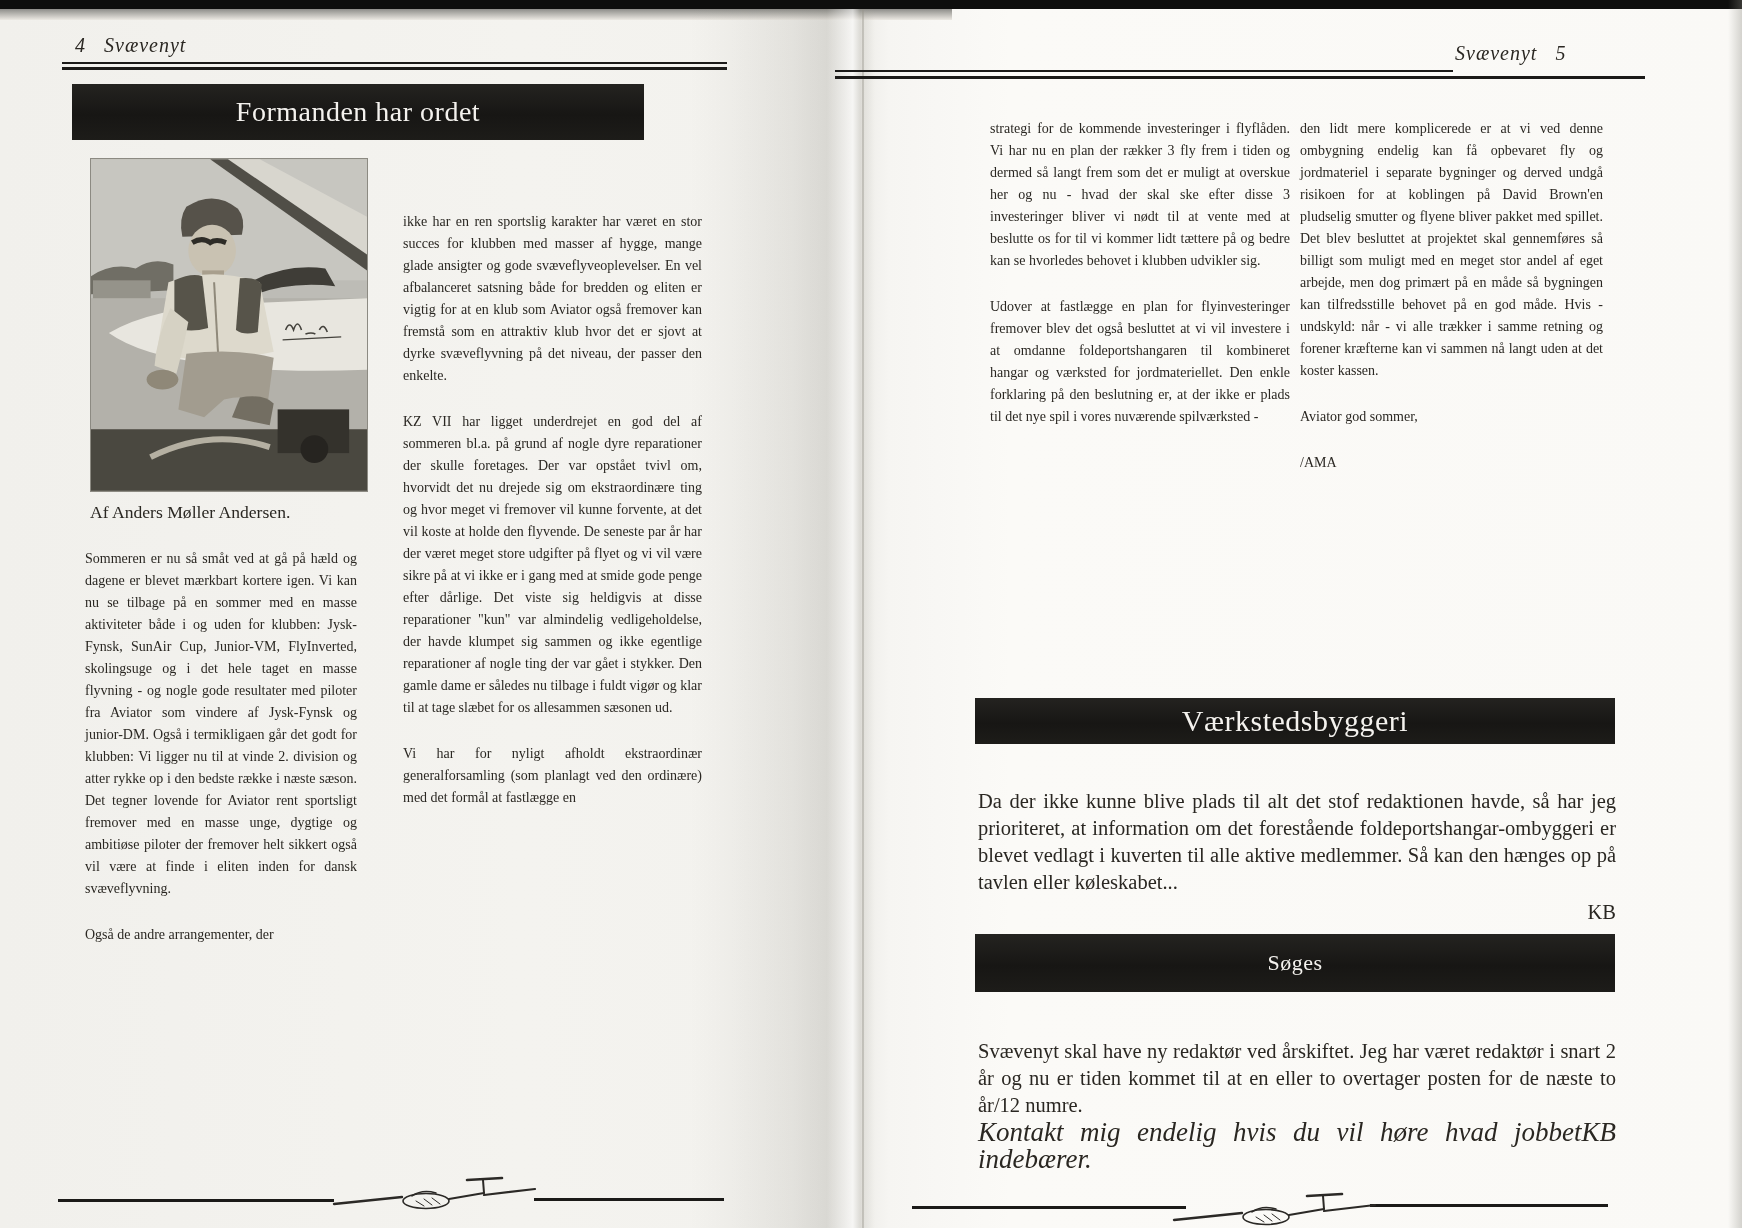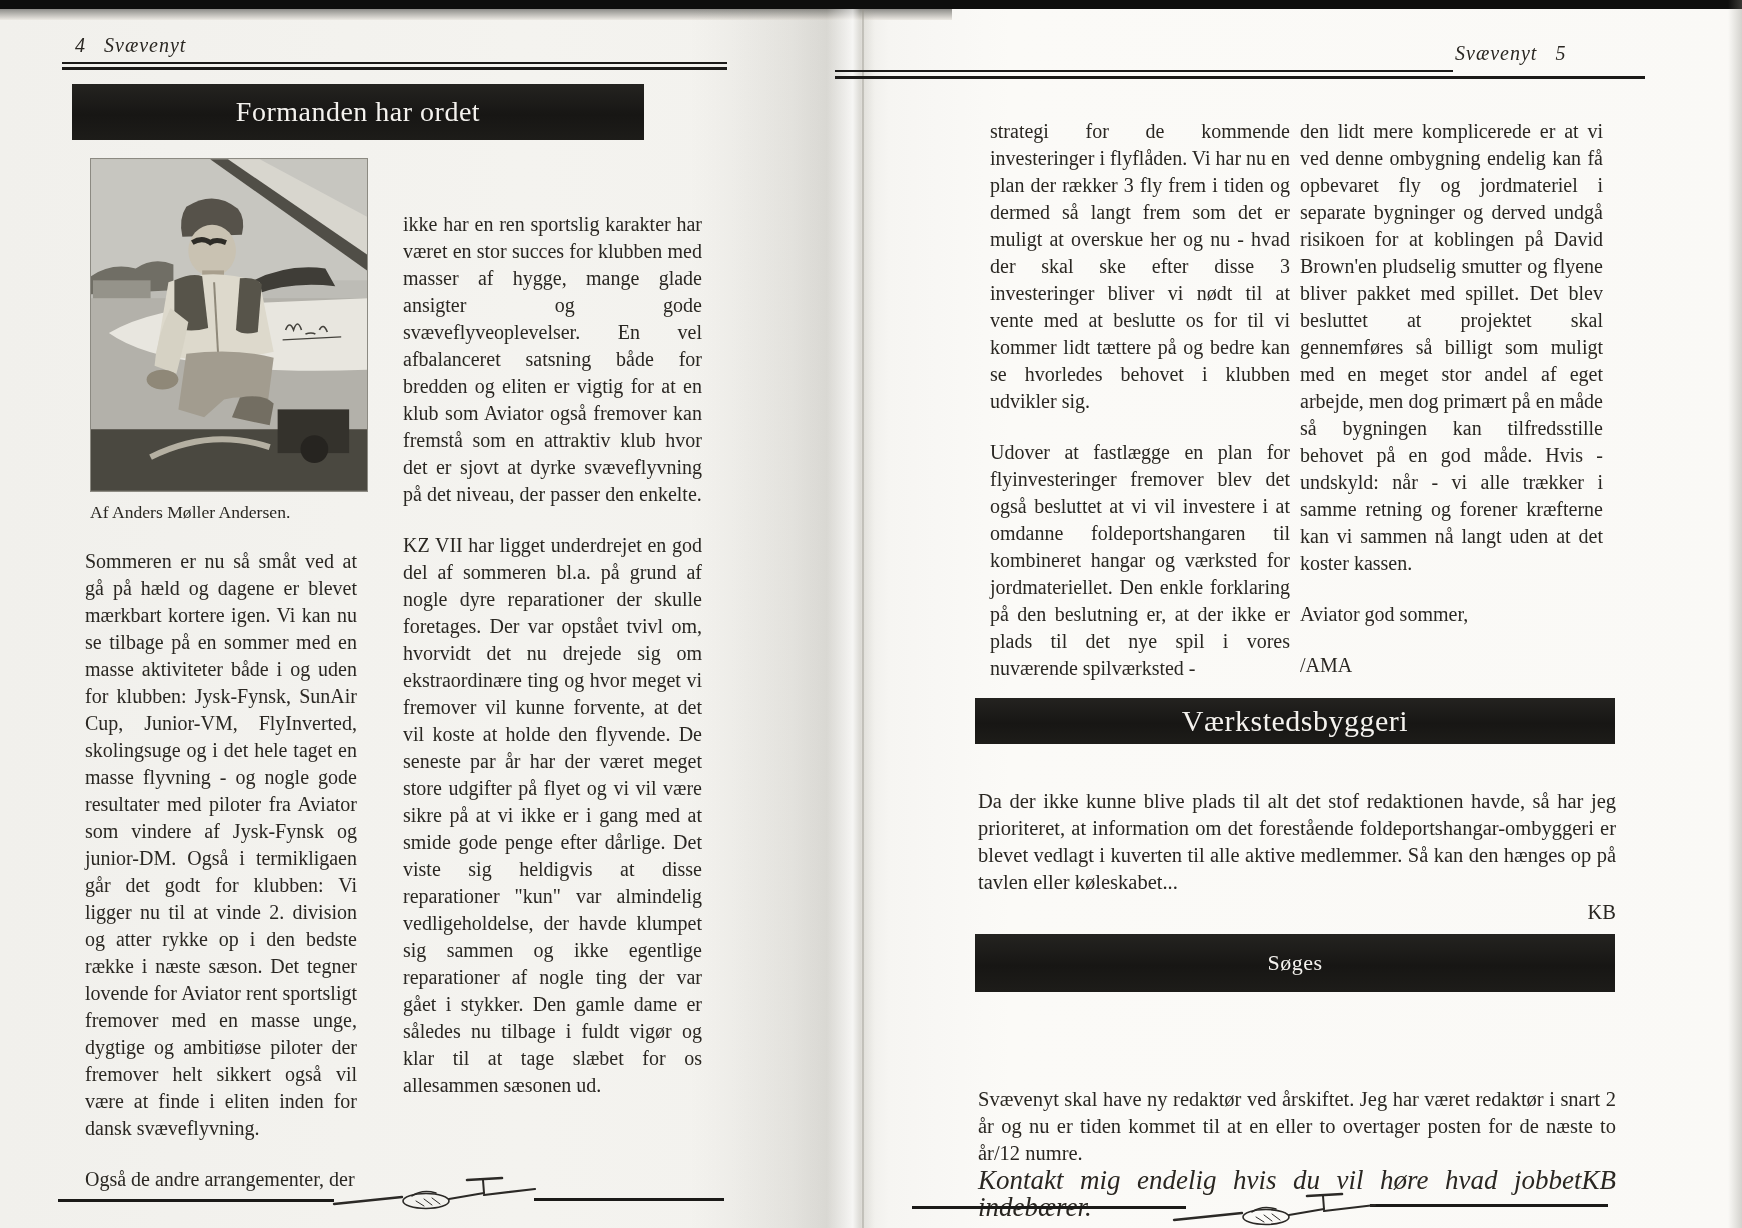--- a/index.html
+++ b/index.html
@@ -26,21 +26,21 @@
 
   
   .banner{
     background:linear-gradient(180deg,#242320,#171614 55%,#1d1c19);
     color:#f4f2ee;text-align:center;
     display:flex;align-items:center;justify-content:center;
   }
   .banner span{font-size:28px;letter-spacing:0.5px;}
 
   
-  .col{font-size:20px;line-height:27px;text-align:justify;}
+  .col{font-size:14px;line-height:22px;text-align:justify;}
   .col p{margin:0 0 24px 0;}
   .sec-body{font-size:20.5px;line-height:27px;text-align:justify;}
   .sec-body p{margin:0;}
   .sig-line{text-align:right;font-size:20.5px;margin-top:3px;}
   .kontakt-row{display:flex;justify-content:flex-end;font-size:27px;line-height:27px;font-style:italic;}
 
   .caption{font-size:17.6px;}
 
   .photo{
     background:#bdbcb6;border:1px solid #8c8a82;box-sizing:border-box;overflow:hidden;
@@ -113,20 +113,21 @@
     <div class="abs caption" style="left:90px;top:502px;">Af Anders Møller Andersen.</div>
 
     <div class="abs col" style="left:85px;top:548px;width:272px;">
       <p>Sommeren er nu så småt ved at gå på hæld og dagene er blevet mærkbart kortere igen. Vi kan nu se tilbage på en sommer med en masse aktiviteter både i og uden for klubben: Jysk-Fynsk, SunAir Cup, Junior-VM, FlyInverted, skolingsuge og i det hele taget en masse flyvning - og nogle gode resultater med piloter fra Aviator som vindere af Jysk-Fynsk og junior-DM. Også i termikligaen går det godt for klubben: Vi ligger nu til at vinde 2. division og atter rykke op i den bedste række i næste sæson. Det tegner lovende for Aviator rent sportsligt fremover med en masse unge, dygtige og ambitiøse piloter der fremover helt sikkert også vil være at finde i eliten inden for dansk svæveflyvning.</p>
       <p>Også de andre arrangementer, der</p>
     </div>
 
     <div class="abs col" style="left:403px;top:166px;width:299px;margin-top:45px;">
       <p>ikke har en ren sportslig karakter har været en stor succes for klubben med masser af hygge, mange glade ansigter og gode svæveflyveoplevelser. En vel afbalanceret satsning både for bredden og eliten er vigtig for at en klub som Aviator også fremover kan fremstå som en attraktiv klub hvor det er sjovt at dyrke svæveflyvning på det niveau, der passer den enkelte.</p>
       <p>KZ VII har ligget underdrejet en god del af sommeren bl.a. på grund af nogle dyre reparationer der skulle foretages. Der var opstået tvivl om, hvorvidt det nu drejede sig om ekstraordinære ting og hvor meget vi fremover vil kunne forvente, at det vil koste at holde den flyvende. De seneste par år har der været meget store udgifter på flyet og vi vil være sikre på at vi ikke er i gang med at smide gode penge efter dårlige. Det viste sig heldigvis at disse reparationer "kun" var almindelig vedligeholdelse, der havde klumpet sig sammen og ikke egentlige reparationer af nogle ting der var gået i stykker. Den gamle dame er således nu tilbage i fuldt vigør og klar til at tage slæbet for os allesammen sæsonen ud.</p>
+      <p>Vi har for nyligt afholdt ekstraordinær generalforsamling (som planlagt ved den ordinære) med det formål at fastlægge en</p>
     </div>
 
     <div class="abs rule" style="left:58px;top:1199px;width:276px;height:3px;"></div>
     <div class="abs rule" style="left:534px;top:1198px;width:190px;height:3px;"></div>
     <div class="abs glider-icon" style="left:332px;top:1174px;">
       <svg width="205" height="50" viewBox="0 0 205 50" xmlns="http://www.w3.org/2000/svg">
         <g stroke="#2b2926" fill="none" stroke-linecap="round">
           <path d="M2,30 L70,23" stroke-width="2.4"></path>
           <ellipse cx="94" cy="27" rx="23" ry="7.5" stroke-width="1.6"></ellipse>
           <path d="M80,22 q10,-7 24,-3" stroke-width="1.4"></path>
@@ -165,21 +166,21 @@
       <span style="font-size:30px;">Værkstedsbyggeri</span>
     </div>
     <div class="abs sec-body" style="left:978px;top:788px;width:638px;">
       <p>Da der ikke kunne blive plads til alt det stof redaktionen havde, så har jeg prioriteret, at information om det forestående foldeportshangar-ombyggeri er blevet vedlagt i kuverten til alle aktive medlemmer. Så kan den hænges op på tavlen eller køleskabet...</p>
       <div class="sig-line">KB</div>
     </div>
 
     <div class="abs banner" style="left:975px;top:934px;width:640px;height:58px;">
       <span style="font-size:22px;">Søges</span>
     </div>
-    <div class="abs sec-body" style="left:978px;top:1038px;width:638px;margin-top:48px;">
+    <div class="abs sec-body" style="left:978px;top:1038px;width:638px;">
       <p>Svævenyt skal have ny redaktør ved årskiftet. Jeg har været redaktør i snart 2 år og nu er tiden kommet til at en eller to overtager posten for de næste to år/12 numre.</p>
       <div class="kontakt-row">
         <span>Kontakt mig endelig hvis du vil høre hvad jobbet indebærer.</span>
         <span>KB</span>
       </div>
     </div>
 
     <div class="abs rule" style="left:912px;top:1206px;width:274px;height:3px;"></div>
     <div class="abs rule" style="left:1370px;top:1204px;width:238px;height:3px;"></div>
     <div class="abs glider-icon" style="left:1172px;top:1190px;">

